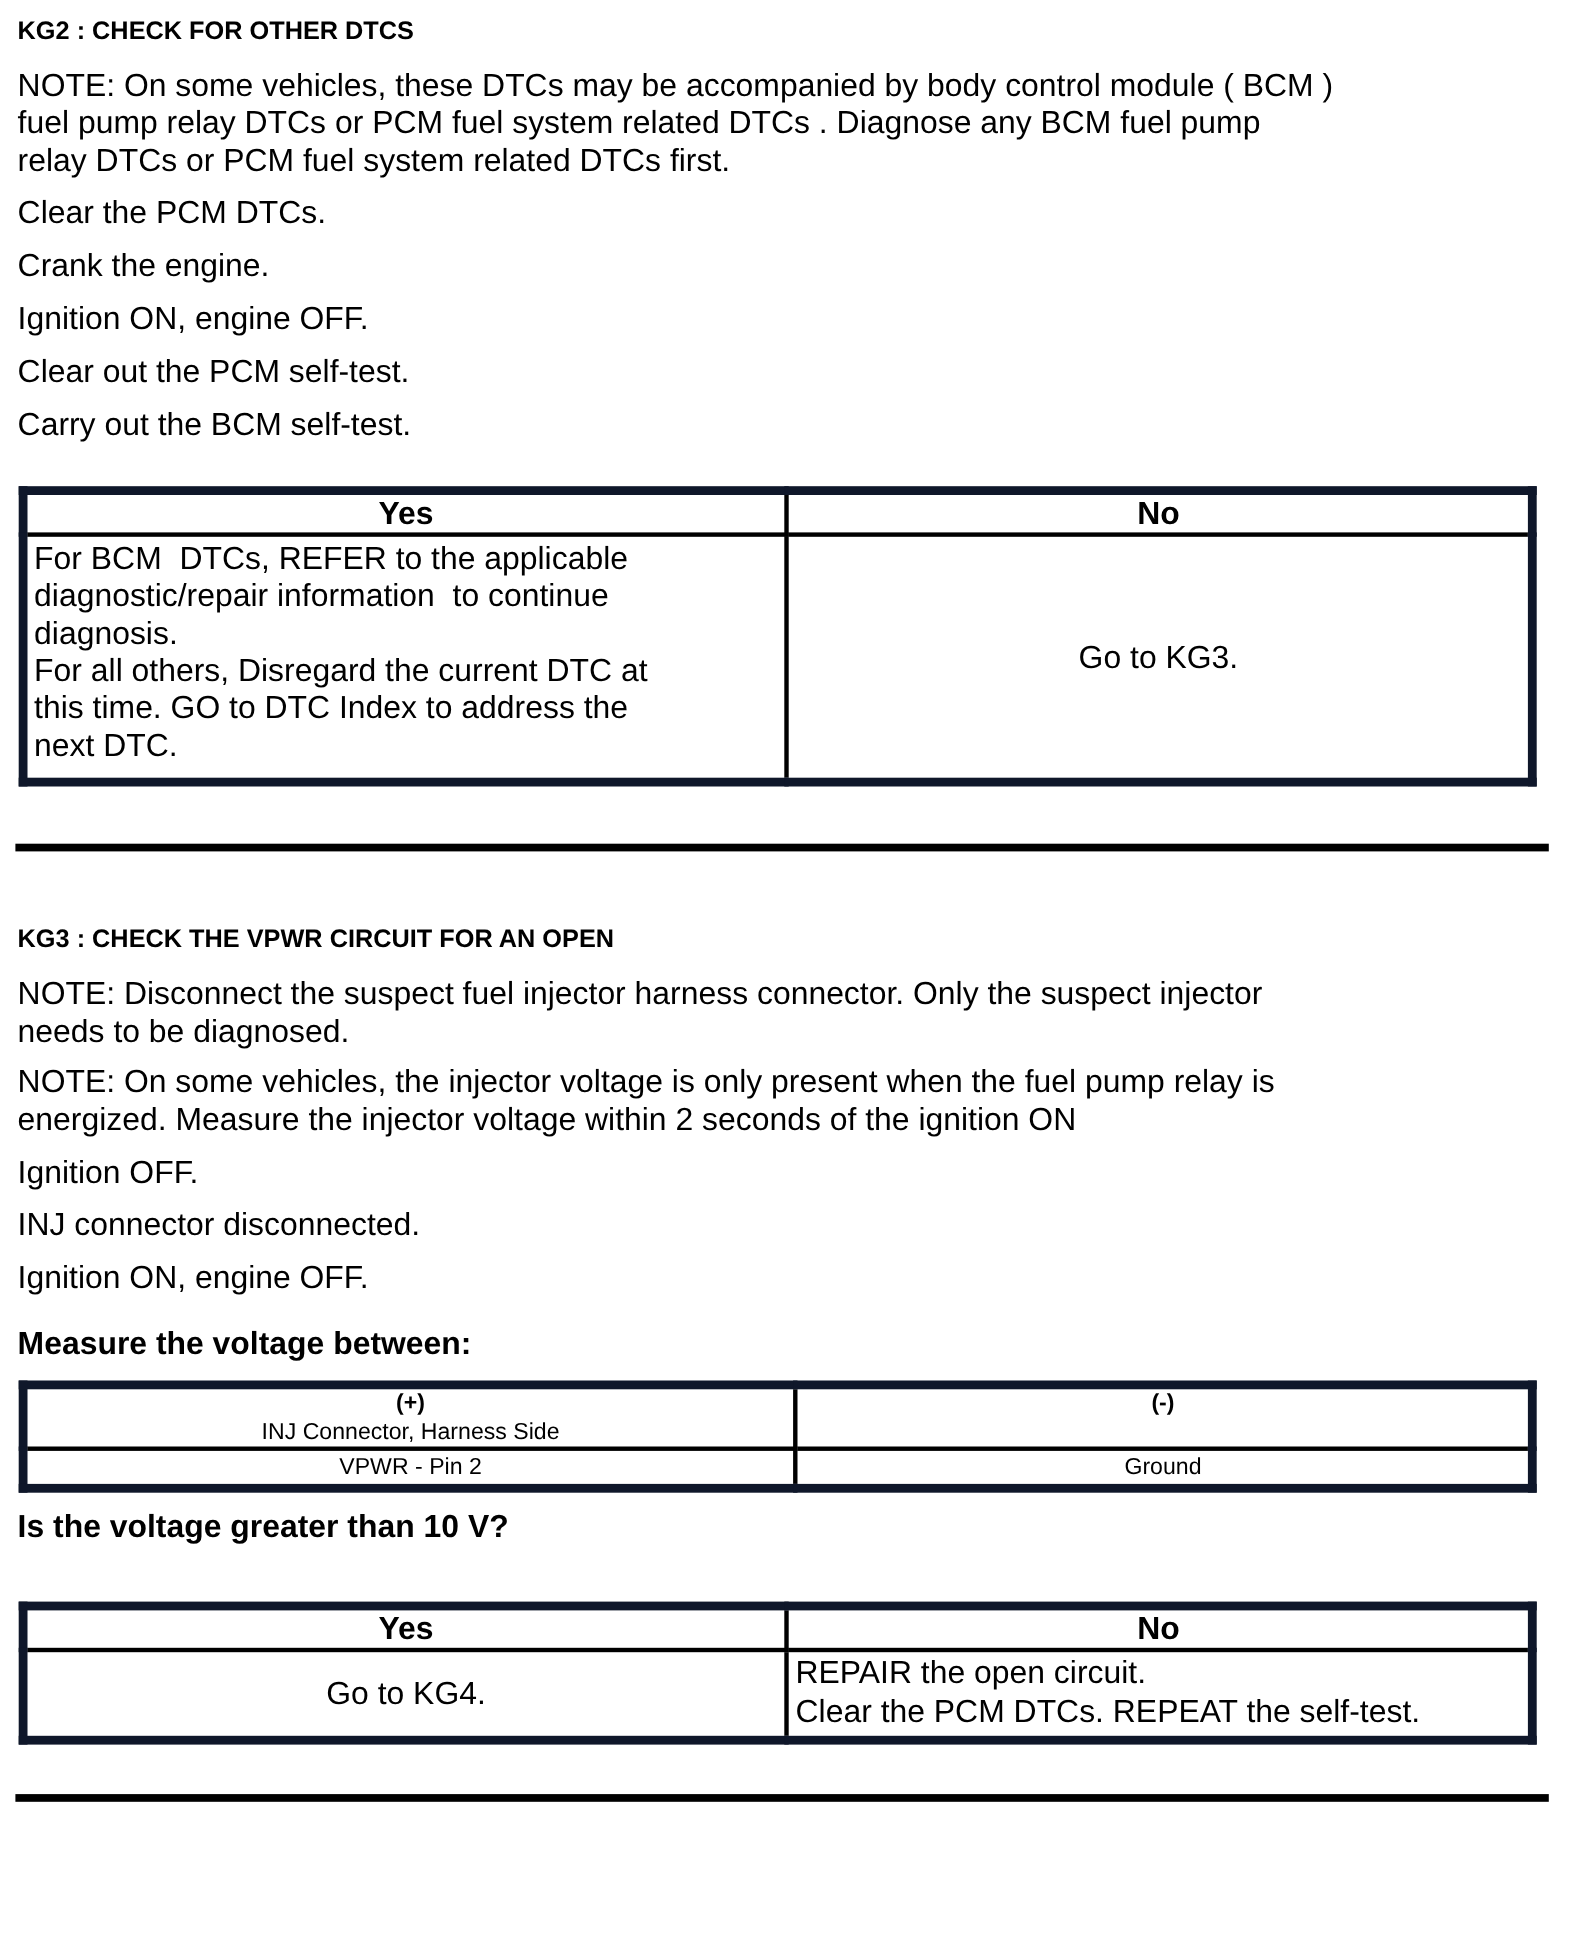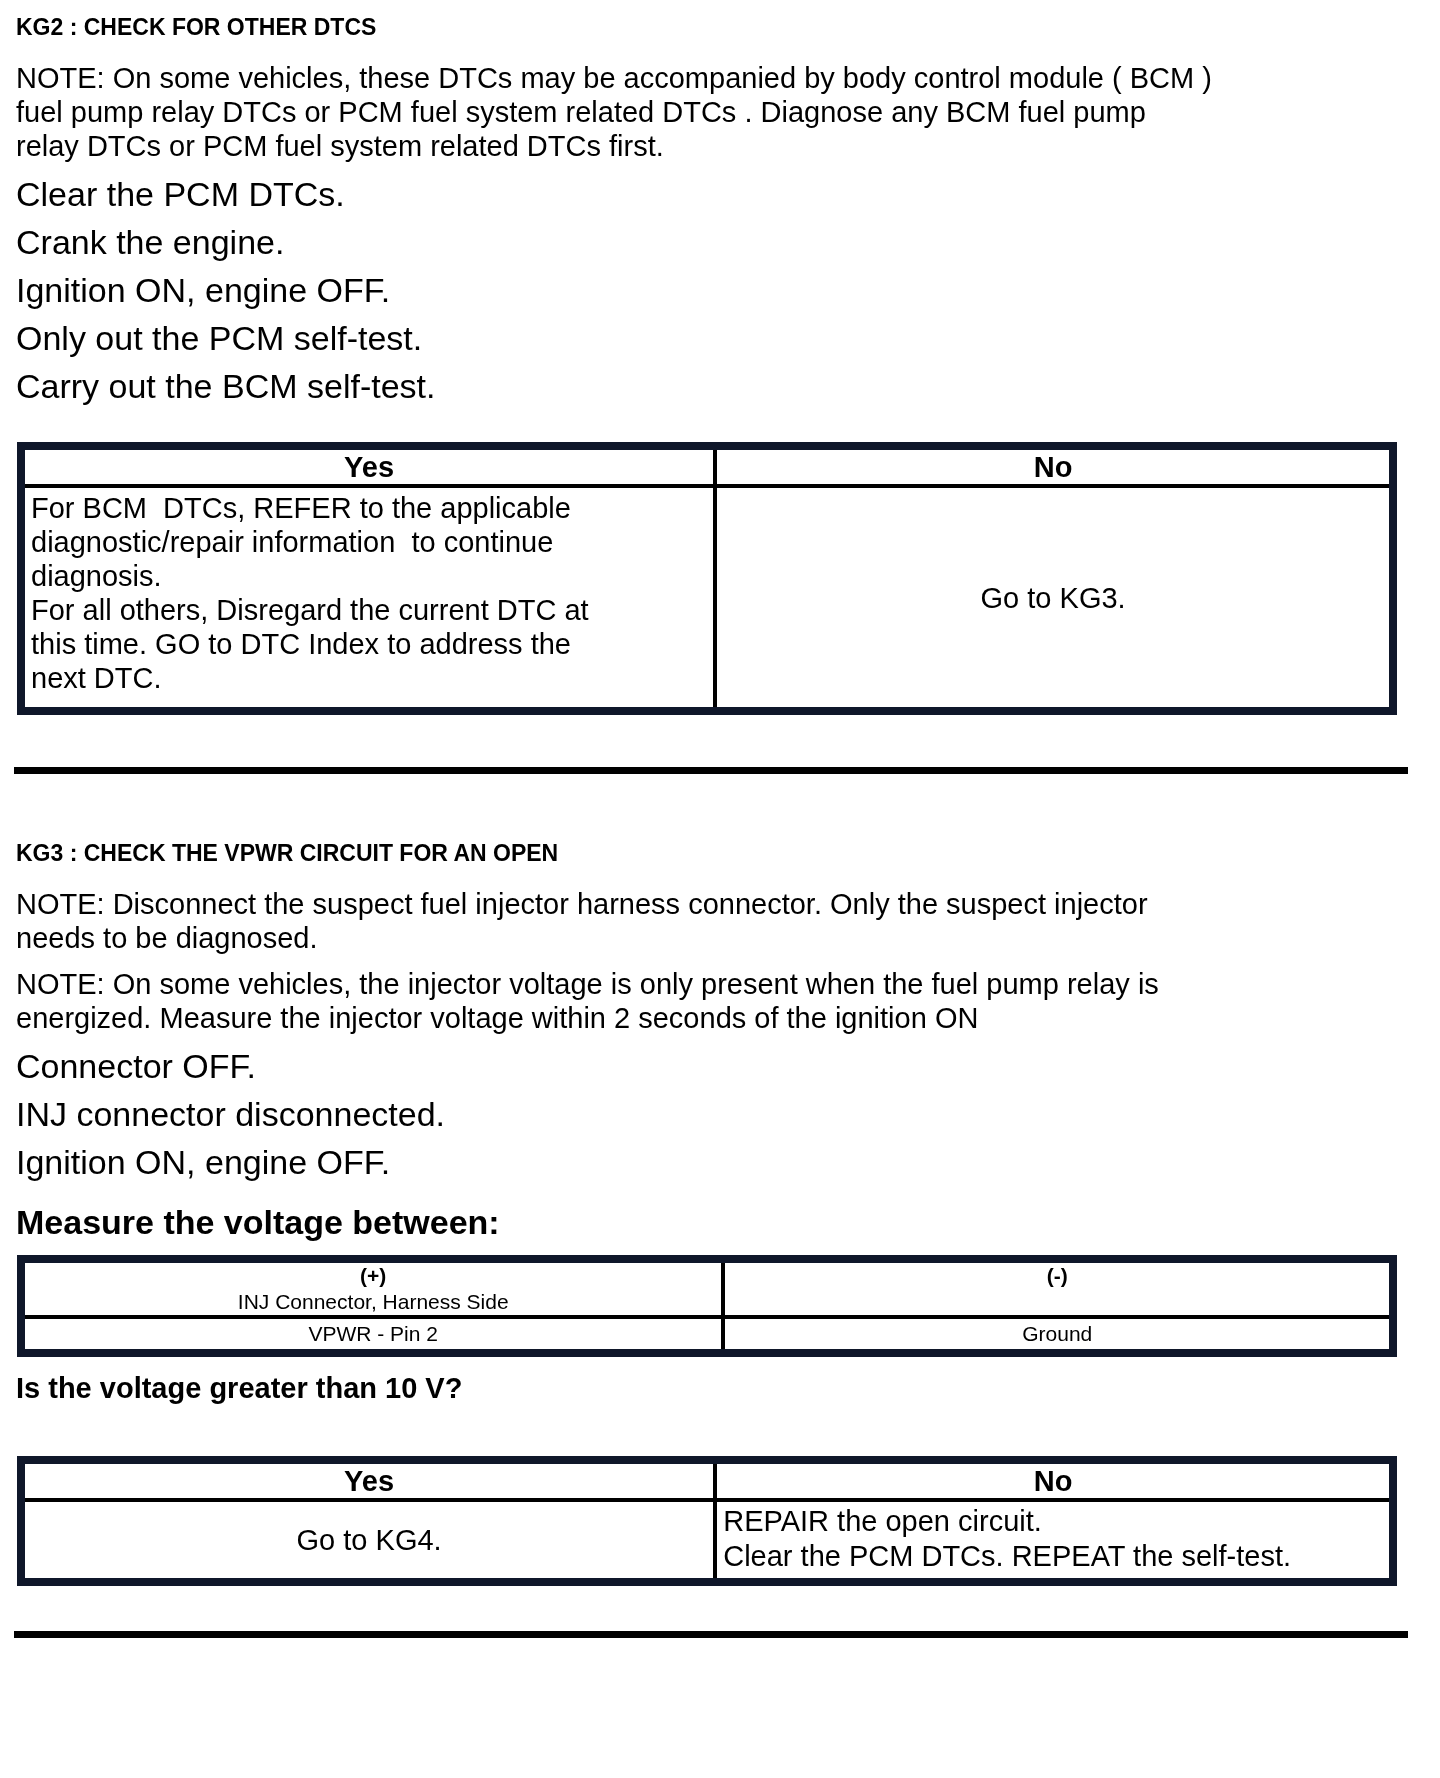--- a/index.html
+++ b/index.html
@@ -28,21 +28,21 @@
   }
   .kg3-title { margin-top: 66px; }
   .note {
     font-size: 29px;
     line-height: 34px;
     margin: 20px 0 0 0;
     white-space: pre-wrap;
   }
   .note2 { margin-top: 12px; }
   .step {
-    font-size: 34px;
+    font-size: 29px;
     line-height: 34px;
     margin: 14px 0 0 0;
   }
   .measure { margin-top: 26px; font-weight: bold; }
   .question {
     font-size: 29px;
     font-weight: bold;
     line-height: 43px;
     margin: 14px 0 0 0;
     white-space: pre-wrap;
@@ -119,21 +119,21 @@
 
   <h2 class="sec-title">KG2 : CHECK FOR OTHER DTCS</h2>
 
   <p class="note">NOTE: On some vehicles, these DTCs may be accompanied by body control module ( BCM )
 fuel pump relay DTCs or PCM fuel system related DTCs . Diagnose any BCM fuel pump
 relay DTCs or PCM fuel system related DTCs first.</p>
 
   <p class="step">Clear the PCM DTCs.</p>
   <p class="step">Crank the engine.</p>
   <p class="step">Ignition ON, engine OFF.</p>
-  <p class="step">Only out the PCM self-test.</p>
+  <p class="step">Clear out the PCM self-test.</p>
   <p class="step">Carry out the BCM self-test.</p>
 
 
   <table class="decision t1">
     <colgroup>
         <col style="width:50.6%">
         <col style="width:49.4%">
       </colgroup>
     <tbody>
         <tr>
@@ -154,21 +154,21 @@
 
   <div class="rule"></div>
 
   <h2 class="sec-title kg3-title">KG3 : CHECK THE VPWR CIRCUIT FOR AN OPEN</h2>
 
   <p class="note">NOTE: Disconnect the suspect fuel injector harness connector. Only the suspect injector
 needs to be diagnosed.</p>
   <p class="note note2">NOTE: On some vehicles, the injector voltage is only present when the fuel pump relay is
 energized. Measure the injector voltage within 2 seconds of the ignition ON</p>
 
-  <p class="step">Connector OFF.</p>
+  <p class="step">Ignition OFF.</p>
   <p class="step">INJ connector disconnected.</p>
   <p class="step">Ignition ON, engine OFF.</p>
 
   <p class="step measure">Measure the voltage between:</p>
 
   <table class="meas">
     <colgroup>
         <col style="width:51.2%">
         <col style="width:48.8%">
       </colgroup>

